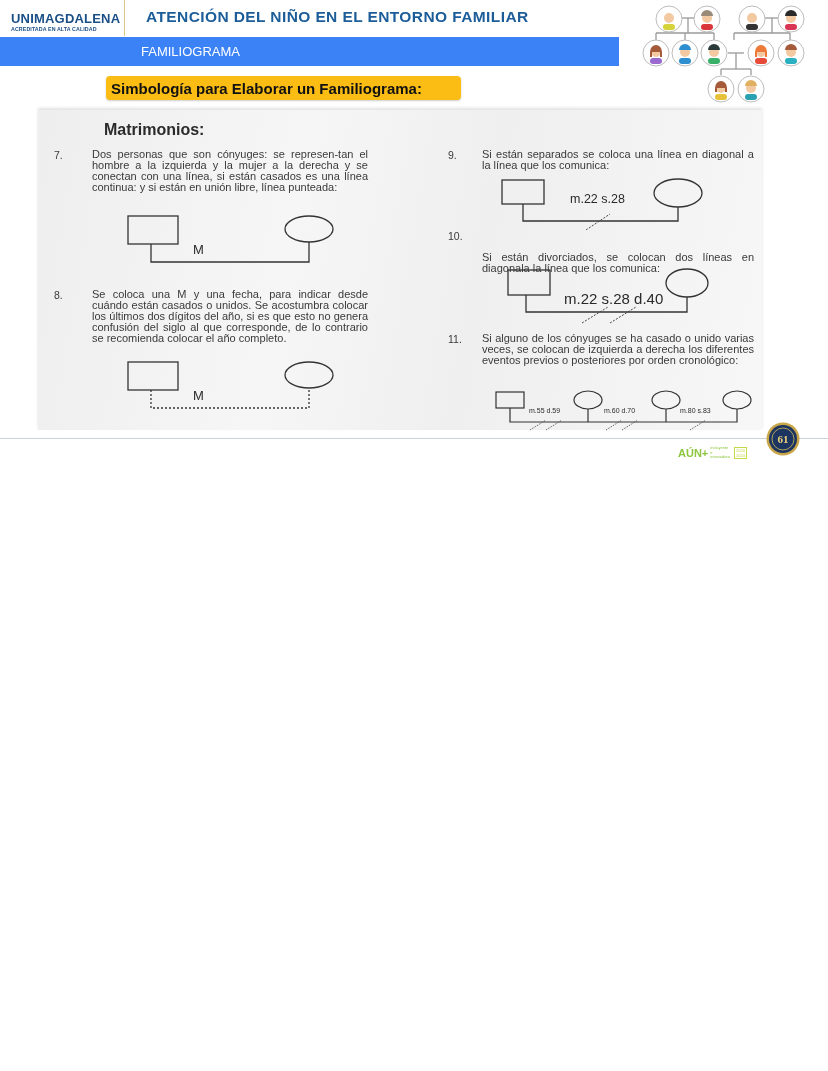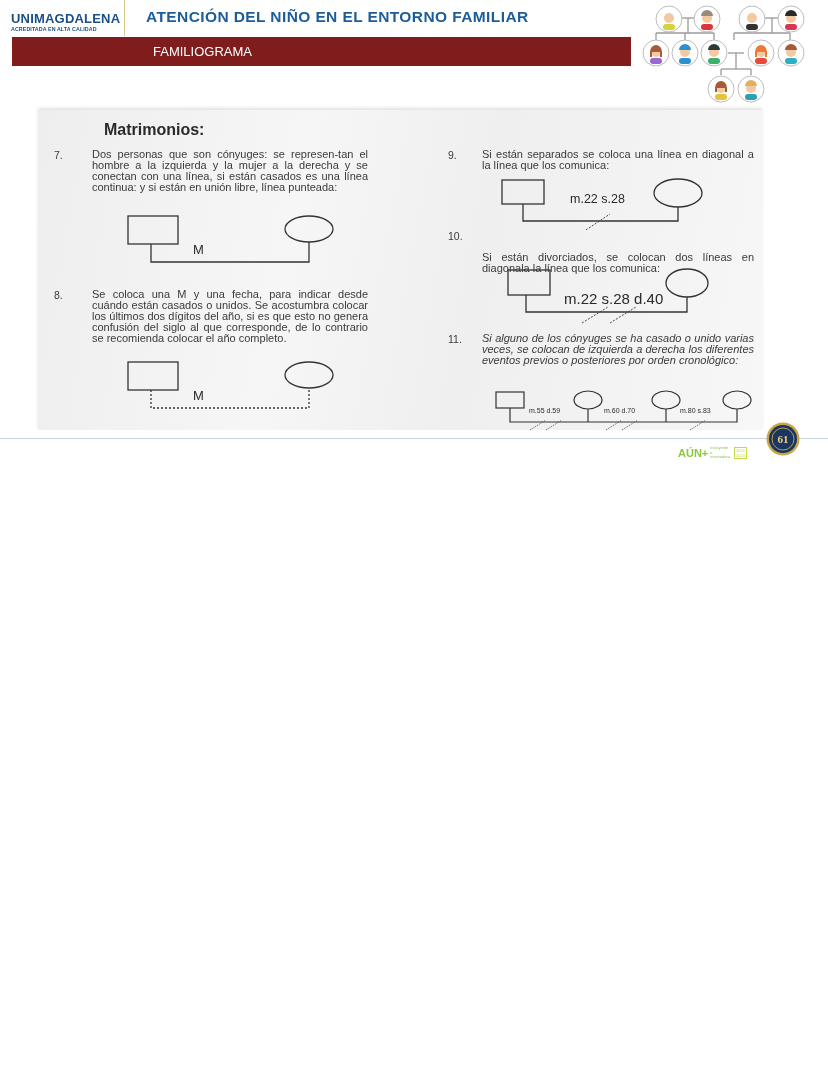--- a/index.html
+++ b/index.html
@@ -6,21 +6,21 @@
   body {
     width: 828px; height: 1071px; background: #ffffff; position: relative; overflow: hidden;
     font-family: "Liberation Sans", sans-serif;
   }
   .slide { position: absolute; left: 0; top: 0; width: 688px; height: 470px; background: #ffffff; }
   .logo { position: absolute; left: 11px; top: 12px; }
   .logo-name { color: #1a4f86; font-weight: bold; font-size: 13px; letter-spacing: 0.2px; line-height: 14px; }
   .logo-sub { color: #1a4f86; font-weight: bold; font-size: 5.3px; line-height: 6px; letter-spacing: 0.1px; }
   .logo-divider { position: absolute; left: 124px; top: 0; width: 1px; height: 36px; background: #d9c98a; }
   .main-title { position: absolute; left: 146px; top: 8px; color: #1c5d99; font-weight: bold; font-size: 15.5px; letter-spacing: 0.4px; }
-  .band { position: absolute; left: 12px; top: 37px; width: 619px; height: 29px; background: #7f1d1d; }
+  .band { position: absolute; left: 0; top: 37px; width: 619px; height: 29px; background: #3b82f6; }
   .band-label { position: absolute; left: 141px; top: 7px; color: #ffffff; font-size: 13px; }
   .subtitle-pill { position: absolute; left: 106px; top: 76px; width: 355px; height: 24px; background: #fbbd13; border-radius: 4px; box-shadow: 0 1px 2px rgba(0,0,0,0.2); }
   .subtitle-text { position: absolute; left: 5px; top: 4px; font-weight: bold; font-size: 15px; color: #111; }
   .genogram { position: absolute; left: 636px; top: 2px; width: 192px; height: 104px; }
   .card { position: absolute; left: 38px; top: 110px; width: 724px; height: 320px; background: linear-gradient(100deg, #eeeeee 0%, #f6f6f6 35%, #efefef 60%, #f7f7f7 100%); box-shadow: 0 -2px 3px rgba(0,0,0,0.12); }
   .card-heading { position: absolute; left: 66px; top: 11px; font-weight: bold; font-size: 16px; color: #2a2a2a; }
   .item-num { position: absolute; font-size: 10.5px; color: #3a3a3a; }
   .item-text { position: absolute; font-size: 11px; color: #3a3a3a; line-height: 11px; text-align: justify; }
   .diag { position: absolute; }
   .diag-label { position: absolute; color: #2a2a2a; font-size: 12px; }
@@ -41,20 +41,23 @@
     <div class="logo-sub">ACREDITADA EN ALTA CALIDAD</div>
   </div>
   <div class="logo-divider"></div>
 
   <div class="main-title">ATENCIÓN DEL NIÑO EN EL ENTORNO FAMILIAR</div>
 
   <div class="band">
     <div class="band-label">FAMILIOGRAMA</div>
   </div>
 
+  <div class="subtitle-pill">
+    <span class="subtitle-text">Simbología para Elaborar un Familiograma:</span>
+  </div>
 
   <svg class="genogram" viewBox="0 0 192 104">
     <g stroke="#9a9a9a" stroke-width="1.3" fill="none">
       <line x1="45" y1="16" x2="59" y2="16"></line>
         <line x1="52" y1="16" x2="52" y2="31"></line>
       <line x1="20" y1="31" x2="78" y2="31"></line>
       <line x1="20" y1="31" x2="20" y2="38"></line>
         <line x1="49" y1="31" x2="49" y2="38"></line>
         <line x1="78" y1="31" x2="78" y2="38"></line>
       <line x1="129" y1="16" x2="143" y2="16"></line>
@@ -161,21 +164,21 @@
         <rect x="4" y="2" width="42" height="25"></rect>
         <ellipse cx="183" cy="15" rx="21" ry="14"></ellipse>
         <polyline points="22,27 22,44 183,44 183,29"></polyline>
       </g>
       <line x1="78" y1="55" x2="104" y2="39" stroke="#444" stroke-width="1" stroke-dasharray="2,1.5"></line>
       <line x1="106" y1="55" x2="132" y2="39" stroke="#444" stroke-width="1" stroke-dasharray="2,1.5"></line>
     </svg>
     <div class="diag-label" style="left:526px; top:180px; font-size:15px;">m.22  s.28  d.40</div>
 
     <div class="item-num" style="left:410px; top:223px;">11.</div>
-    <div class="item-text" style="left:444px; top:223px; width:272px;font-style:italic;">Si alguno de los cónyuges se ha casado o unido varias veces, se colocan de izquierda a derecha los diferentes eventos previos o posteriores por orden cronológico:</div>
+    <div class="item-text" style="left:444px; top:223px; width:272px;">Si alguno de los cónyuges se ha casado o unido varias veces, se colocan de izquierda a derecha los diferentes eventos previos o posteriores por orden cronológico:</div>
     <svg class="diag" style="left:456px; top:280px;" width="262" height="44">
       <g stroke="#333" stroke-width="1.2" fill="none">
         <rect x="2" y="2" width="28" height="16"></rect>
         <ellipse cx="94" cy="10" rx="14" ry="9"></ellipse>
         <ellipse cx="172" cy="10" rx="14" ry="9"></ellipse>
         <ellipse cx="243" cy="10" rx="14" ry="9"></ellipse>
         <polyline points="16,18 16,32 243,32 243,19"></polyline>
         <line x1="94" y1="19" x2="94" y2="32"></line>
         <line x1="172" y1="19" x2="172" y2="32"></line>
       </g>

